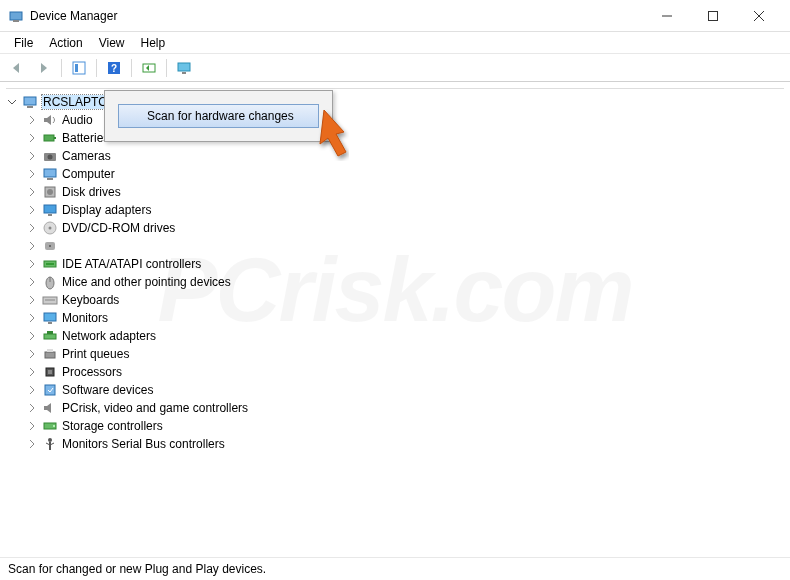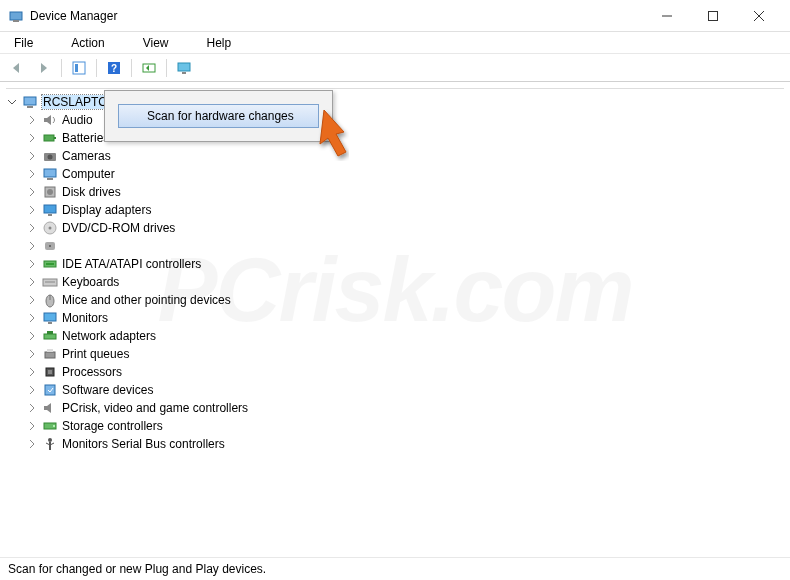--- a/index.html
+++ b/index.html
@@ -18,21 +18,21 @@
   display: flex;
   align-items: center;
   padding: 12px 8px;
   border-bottom: 1px solid #e0e0e0;
 }
 .titlebar .app-icon { width: 16px; height: 16px; margin-right: 6px; }
 .titlebar .title { flex: 1; font-size: 12px; }
 .winbtns { display: flex; gap: 0; }
 .winbtn { width: 46px; height: 30px; display: flex; align-items: center; justify-content: center; }
 .menubar {
-  height: 22px; display: flex; align-items: center; padding: 0 6px; gap: 22px;
+  height: 22px; display: flex; align-items: center; padding: 0 6px; gap: 0;
   border-bottom: 1px solid #e8e8e8;
 }
 .menubar span { padding: 2px 8px; }
 .toolbar {
   height: 28px; display: flex; align-items: center; padding: 2px 6px; gap: 2px;
   border-bottom: 1px solid #d0d0d0;
 }
 .tbtn {
   width: 24px; height: 22px; display: flex; align-items: center; justify-content: center;
   border: 1px solid transparent;
@@ -312,39 +312,39 @@
         <span class="node-label">IDE ATA/ATAPI controllers</span>
       </div>
       <div class="node child">
         <span class="expander">
           <svg width="10" height="10">
             <path d="M3 1 L7 5 L3 9" fill="none" stroke="#888"></path>
           </svg>
         </span>
         <span class="devicon">
           <svg width="16" height="16">
+            <ellipse cx="8" cy="9" rx="4" ry="6" fill="#bbb" stroke="#777"></ellipse>
+            <line x1="8" y1="3" x2="8" y2="8" stroke="#777"></line>
+          </svg>
+        </span>
+        <span class="node-label">Mice and other pointing devices</span>
+      </div>
+      <div class="node child">
+        <span class="expander">
+          <svg width="10" height="10">
+            <path d="M3 1 L7 5 L3 9" fill="none" stroke="#888"></path>
+          </svg>
+        </span>
+        <span class="devicon">
+          <svg width="16" height="16">
             <rect x="1" y="5" width="14" height="7" fill="#ccc" stroke="#888"></rect>
             <line x1="3" y1="8" x2="13" y2="8" stroke="#888"></line>
           </svg>
         </span>
         <span class="node-label">Keyboards</span>
-      </div>
-      <div class="node child">
-        <span class="expander">
-          <svg width="10" height="10">
-            <path d="M3 1 L7 5 L3 9" fill="none" stroke="#888"></path>
-          </svg>
-        </span>
-        <span class="devicon">
-          <svg width="16" height="16">
-            <ellipse cx="8" cy="9" rx="4" ry="6" fill="#bbb" stroke="#777"></ellipse>
-            <line x1="8" y1="3" x2="8" y2="8" stroke="#777"></line>
-          </svg>
-        </span>
-        <span class="node-label">Mice and other pointing devices</span>
       </div>
       <div class="node child">
         <span class="expander">
           <svg width="10" height="10">
             <path d="M3 1 L7 5 L3 9" fill="none" stroke="#888"></path>
           </svg>
         </span>
         <span class="devicon">
           <svg width="16" height="16">
             <rect x="2" y="3" width="12" height="8" fill="#5ab0e8" stroke="#2a6fab"></rect>

